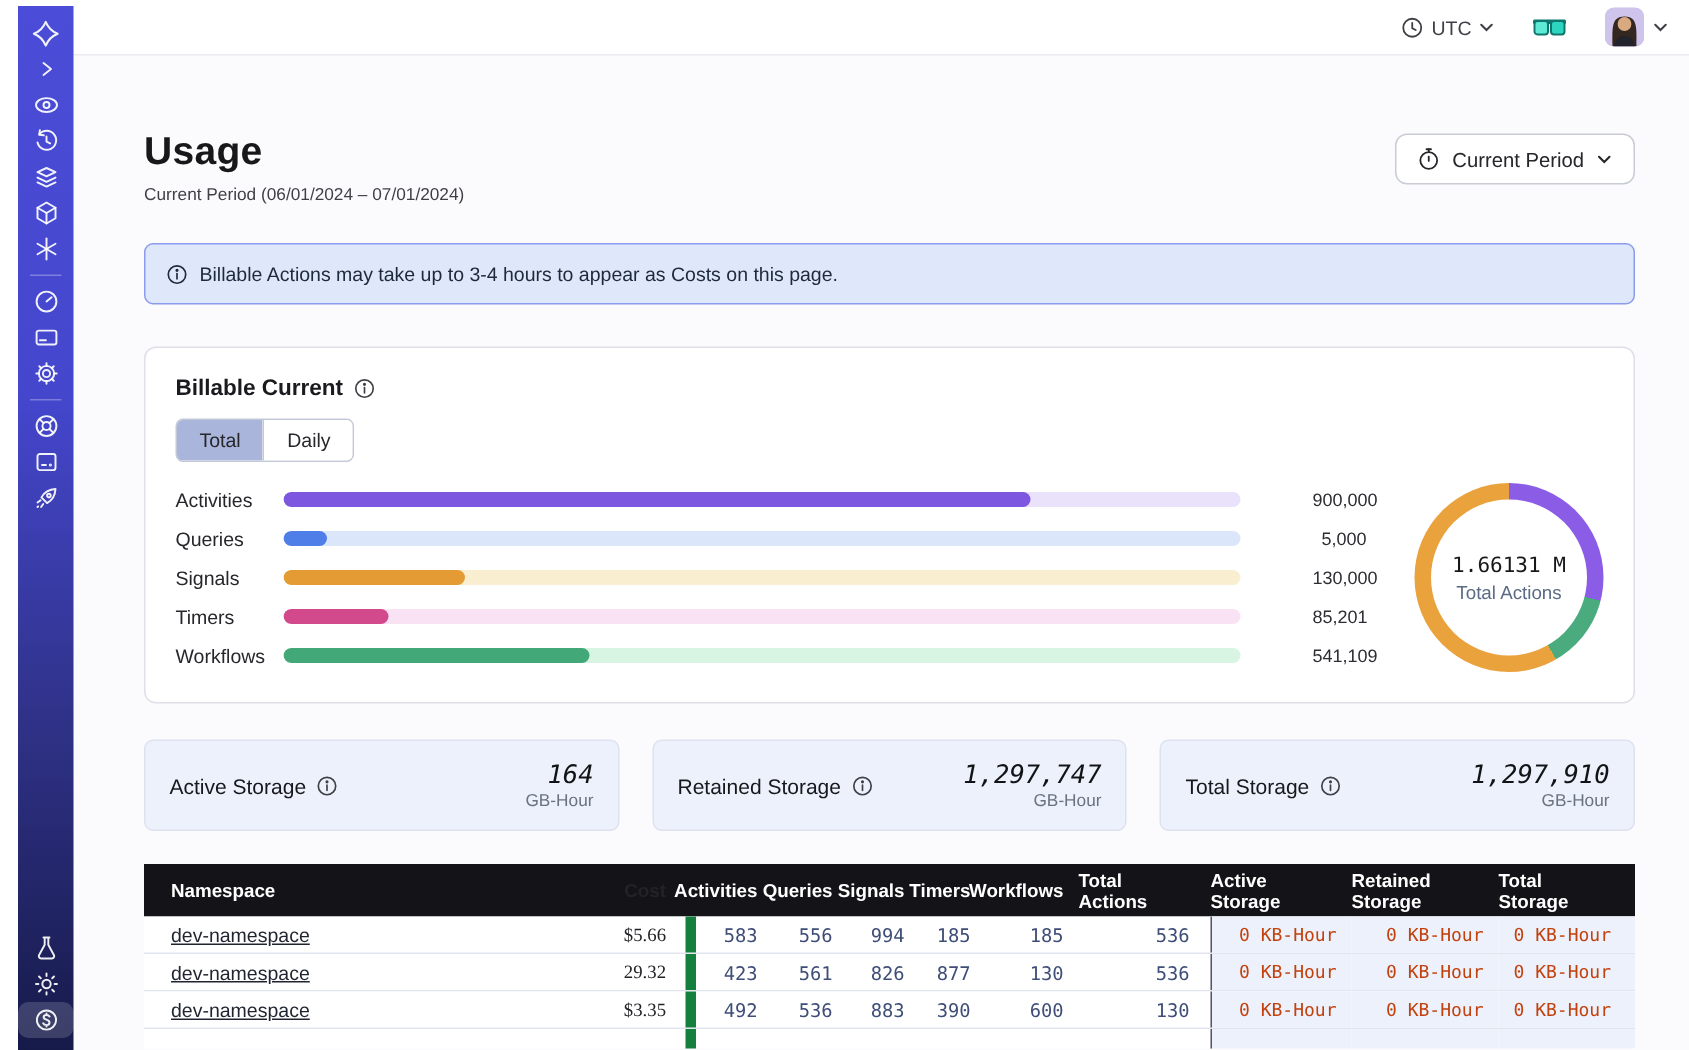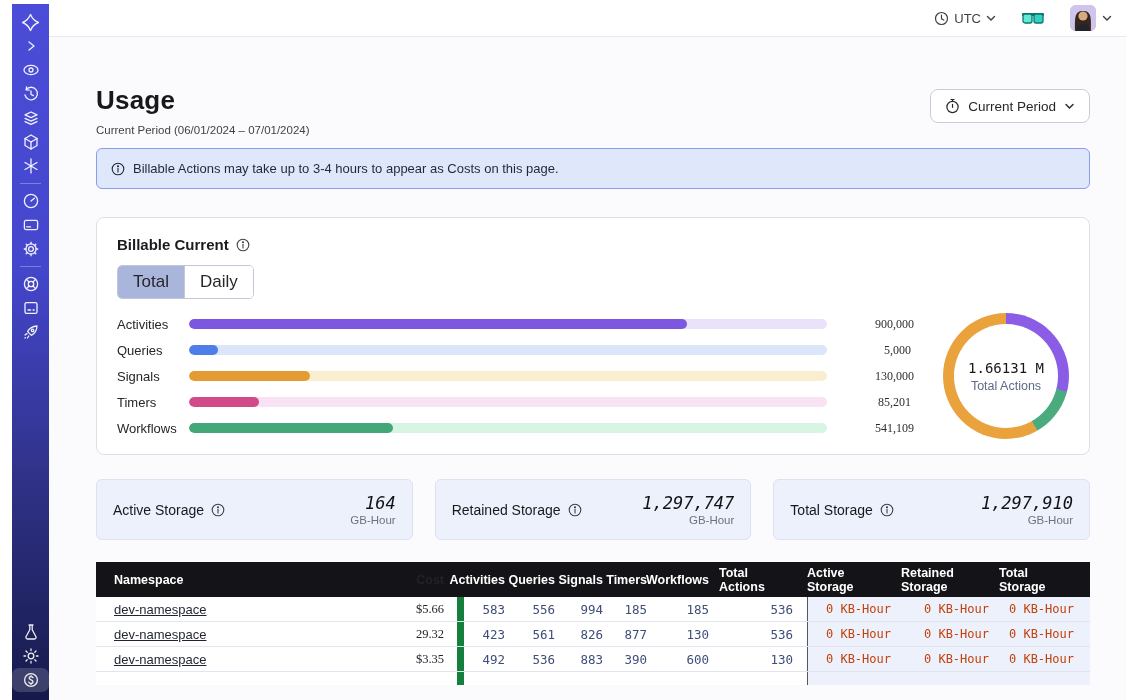--- a/index.html
+++ b/index.html
@@ -23,37 +23,37 @@
   .avatar-wrap { display:flex; align-items:center; gap:6px; cursor:pointer; }
   .avatar { width:26px; height:26px; border-radius:6px; overflow:hidden; background:linear-gradient(180deg,#d4c8ef,#a795d2); display:block; }
 
   .content { position:absolute; left:47px; top:37px; width:994px; }
 
   .head-row { margin-top:48px; display:flex; justify-content:space-between; align-items:flex-start; }
   .page-title { font-size:26px; font-weight:700; color:#18181b; letter-spacing:.2px; }
   .page-sub { margin-top:8px; font-size:11.5px; color:#3f3f46; }
   .period-btn { margin-top:4px; display:flex; align-items:center; gap:8px; background:#fff; border:1px solid #c9ccd6; border-radius:8px; padding:8px 14px; font-size:13.5px; color:#26262b; cursor:pointer; }
 
-  .banner { margin-top:12px; background:#dfe7fb; border:1px solid #8b9cee; border-radius:6px; padding:12px 14px; font-size:13px; color:#1e293b; display:flex; align-items:center; gap:8px; }
+  .banner { margin-top:26px; background:#dfe7fb; border:1px solid #8b9cee; border-radius:6px; padding:12px 14px; font-size:13px; color:#1e293b; display:flex; align-items:center; gap:8px; }
 
   
   .card { margin-top:28px; background:#fff; border:1px solid #dfe0e7; border-radius:8px; padding:18px 20px; height:238px; }
   .card-title { font-size:15px; font-weight:700; color:#1b1b1f; display:flex; align-items:center; gap:7px; }
   .tabs { margin-top:12px; display:inline-flex; border:1px solid #c3c8d8; border-radius:5px; overflow:hidden; }
-  .tab { padding:6px 15px; font-size:17px; color:#26262b; background:#fff; cursor:pointer; }
+  .tab { padding:6px 15px; font-size:13px; color:#26262b; background:#fff; cursor:pointer; }
   .tab.sel { background:#a9b5da; font-weight:400; }
   .tab + .tab { border-left:1px solid #c3c8d8; }
 
   .chart-row { margin-top:12px; display:flex; align-items:center; }
   .bars { flex:1; }
   .bar-row { display:flex; align-items:center; height:26px; }
   .bar-label { width:72px; font-size:13px; color:#26262b; }
   .bar-track { flex:1; height:10px; border-radius:5px; overflow:hidden; }
   .bar-fill { height:10px; border-radius:5px; }
-  .bar-value { width:84px; text-align:right; font-family:Liberation Serif, serif; font-size:12px; color:#2d2d33;padding-left:48px; }
+  .bar-value { width:84px; text-align:right; font-family:Liberation Sans, sans-serif; font-size:12px; color:#2d2d33;padding-left:48px; }
 
   .donut-zone { width:158px; display:flex; justify-content:flex-end; }
   .donut { position:relative; width:126px; height:126px; border-radius:50%; }
   .donut-hole { position:absolute; left:11px; top:11px; width:104px; height:104px; background:#fff; border-radius:50%; display:flex; flex-direction:column; align-items:center; justify-content:center; gap:3px; }
   .donut-total { font-family:"DejaVu Sans Mono",monospace; font-size:14px; color:#18181b; }
   .donut-caption { font-size:12.5px; color:#5b6b85; }
 
   
   .stor-row { margin-top:24px; display:flex; gap:22px; }
   .stor-card { flex:1; height:61px; background:#edf1fb; border:1px solid #dde1f0; border-radius:6px; display:flex; align-items:center; justify-content:space-between; padding:0 16px; }

